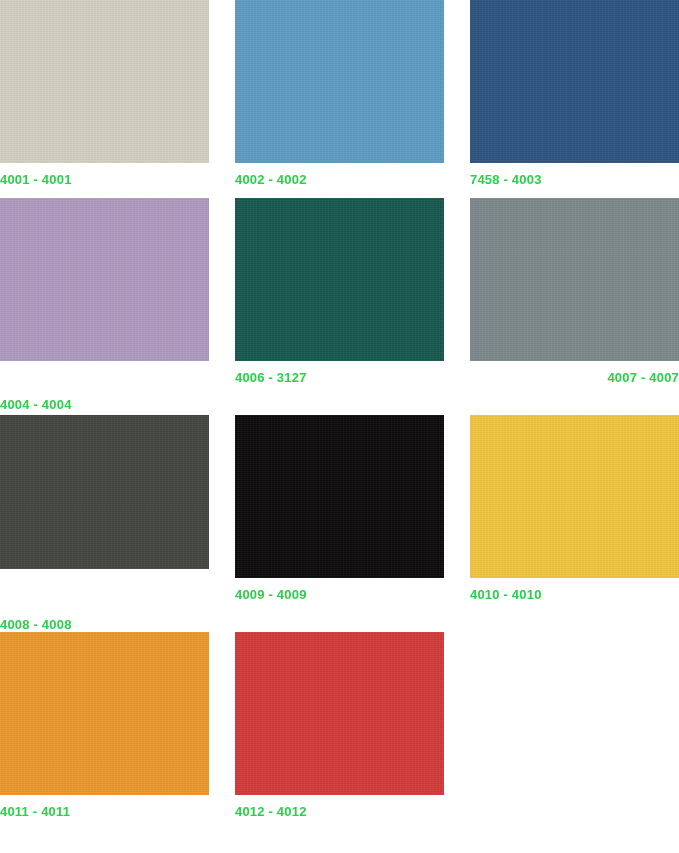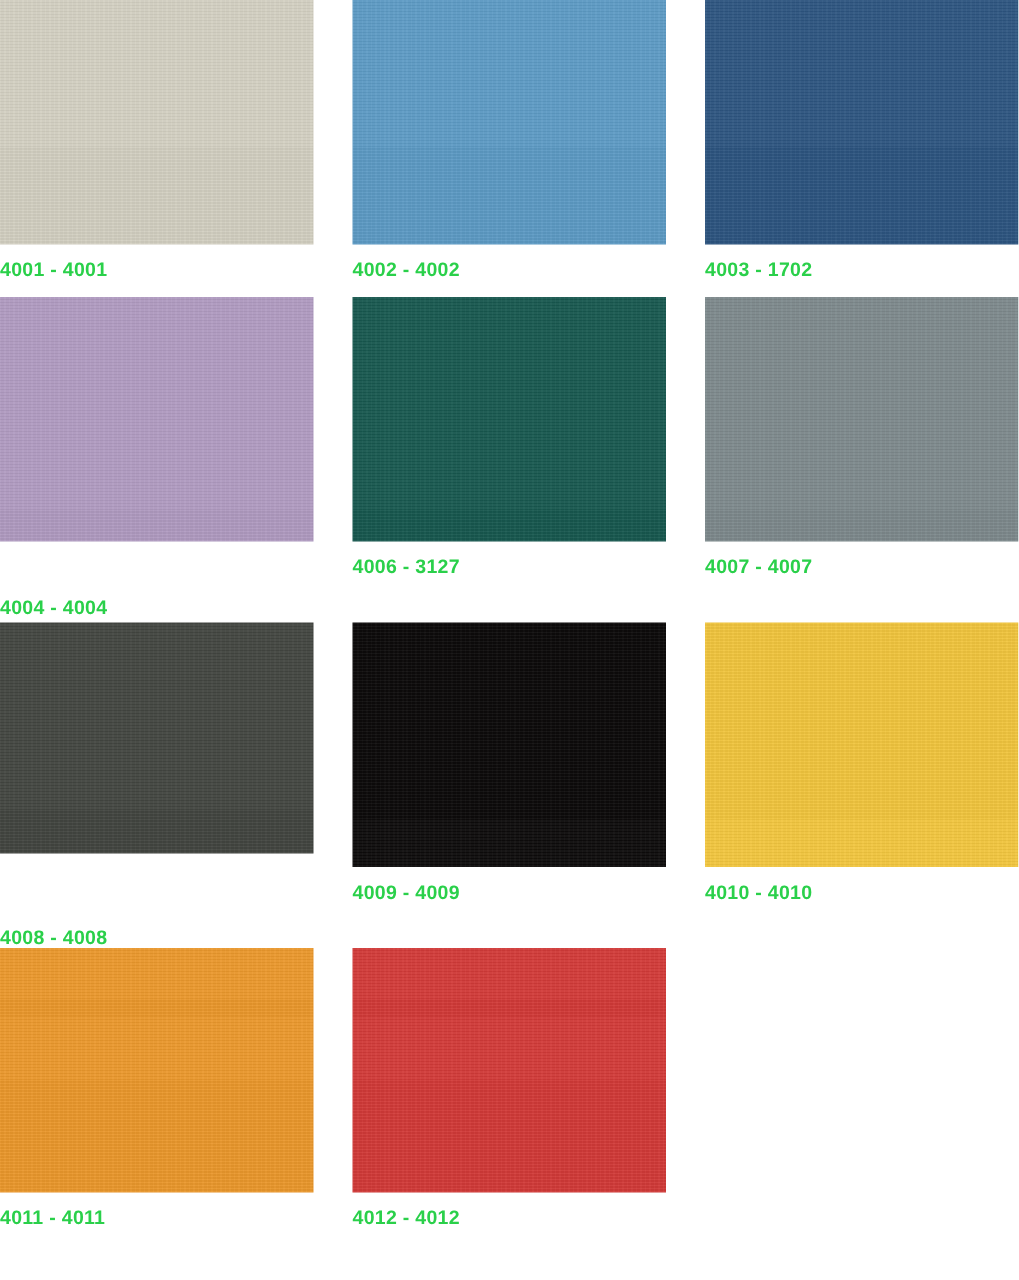--- a/index.html
+++ b/index.html
@@ -77,37 +77,37 @@
     <div class="swatch-label" style="color: rgb(42, 208, 74);">4001 - 4001</div>
   </div>
 
   <div class="swatch-cell row-1">
     <div class="swatch-chip" style="background-color: rgb(93, 155, 197);"></div>
     <div class="swatch-label" style="color: rgb(42, 208, 74);">4002 - 4002</div>
   </div>
 
   <div class="swatch-cell row-1">
     <div class="swatch-chip" style="background-color: rgb(45, 85, 128);"></div>
-    <div class="swatch-label" style="color: rgb(42, 208, 74);">4003 - 1702</div>
+    <div class="swatch-label" style="color: rgb(42, 208, 74);">7458 - 4003</div>
   </div>
 
   <div class="swatch-cell row-2">
     <div class="swatch-chip" style="background-color: rgb(176, 155, 193);"></div>
     <div class="swatch-label" style="color: rgb(42, 208, 74); margin-top: 36px;">4004 - 4004</div>
   </div>
 
 
   <div class="swatch-cell row-2">
     <div class="swatch-chip" style="background-color: rgb(23, 88, 79);"></div>
     <div class="swatch-label" style="color: rgb(42, 208, 74);">4006 - 3127</div>
   </div>
 
   <div class="swatch-cell row-3">
     <div class="swatch-chip" style="background-color: rgb(125, 137, 140);"></div>
-    <div class="swatch-label" style="color: rgb(42, 208, 74);">4007 - 4007</div>
+    <div class="swatch-label" style="color: rgb(42, 208, 74); text-align: right;">4007 - 4007</div>
   </div>
 
   <div class="swatch-cell row-3">
     <div class="swatch-chip" style="background-color: rgb(66, 69, 64);"></div>
     <div class="swatch-label" style="color: rgb(42, 208, 74); margin-top: 48px;">4008 - 4008</div>
   </div>
 
   <div class="swatch-cell row-3">
     <div class="swatch-chip" style="background-color: rgb(12, 10, 10);"></div>
     <div class="swatch-label" style="color: rgb(42, 208, 74);">4009 - 4009</div>

